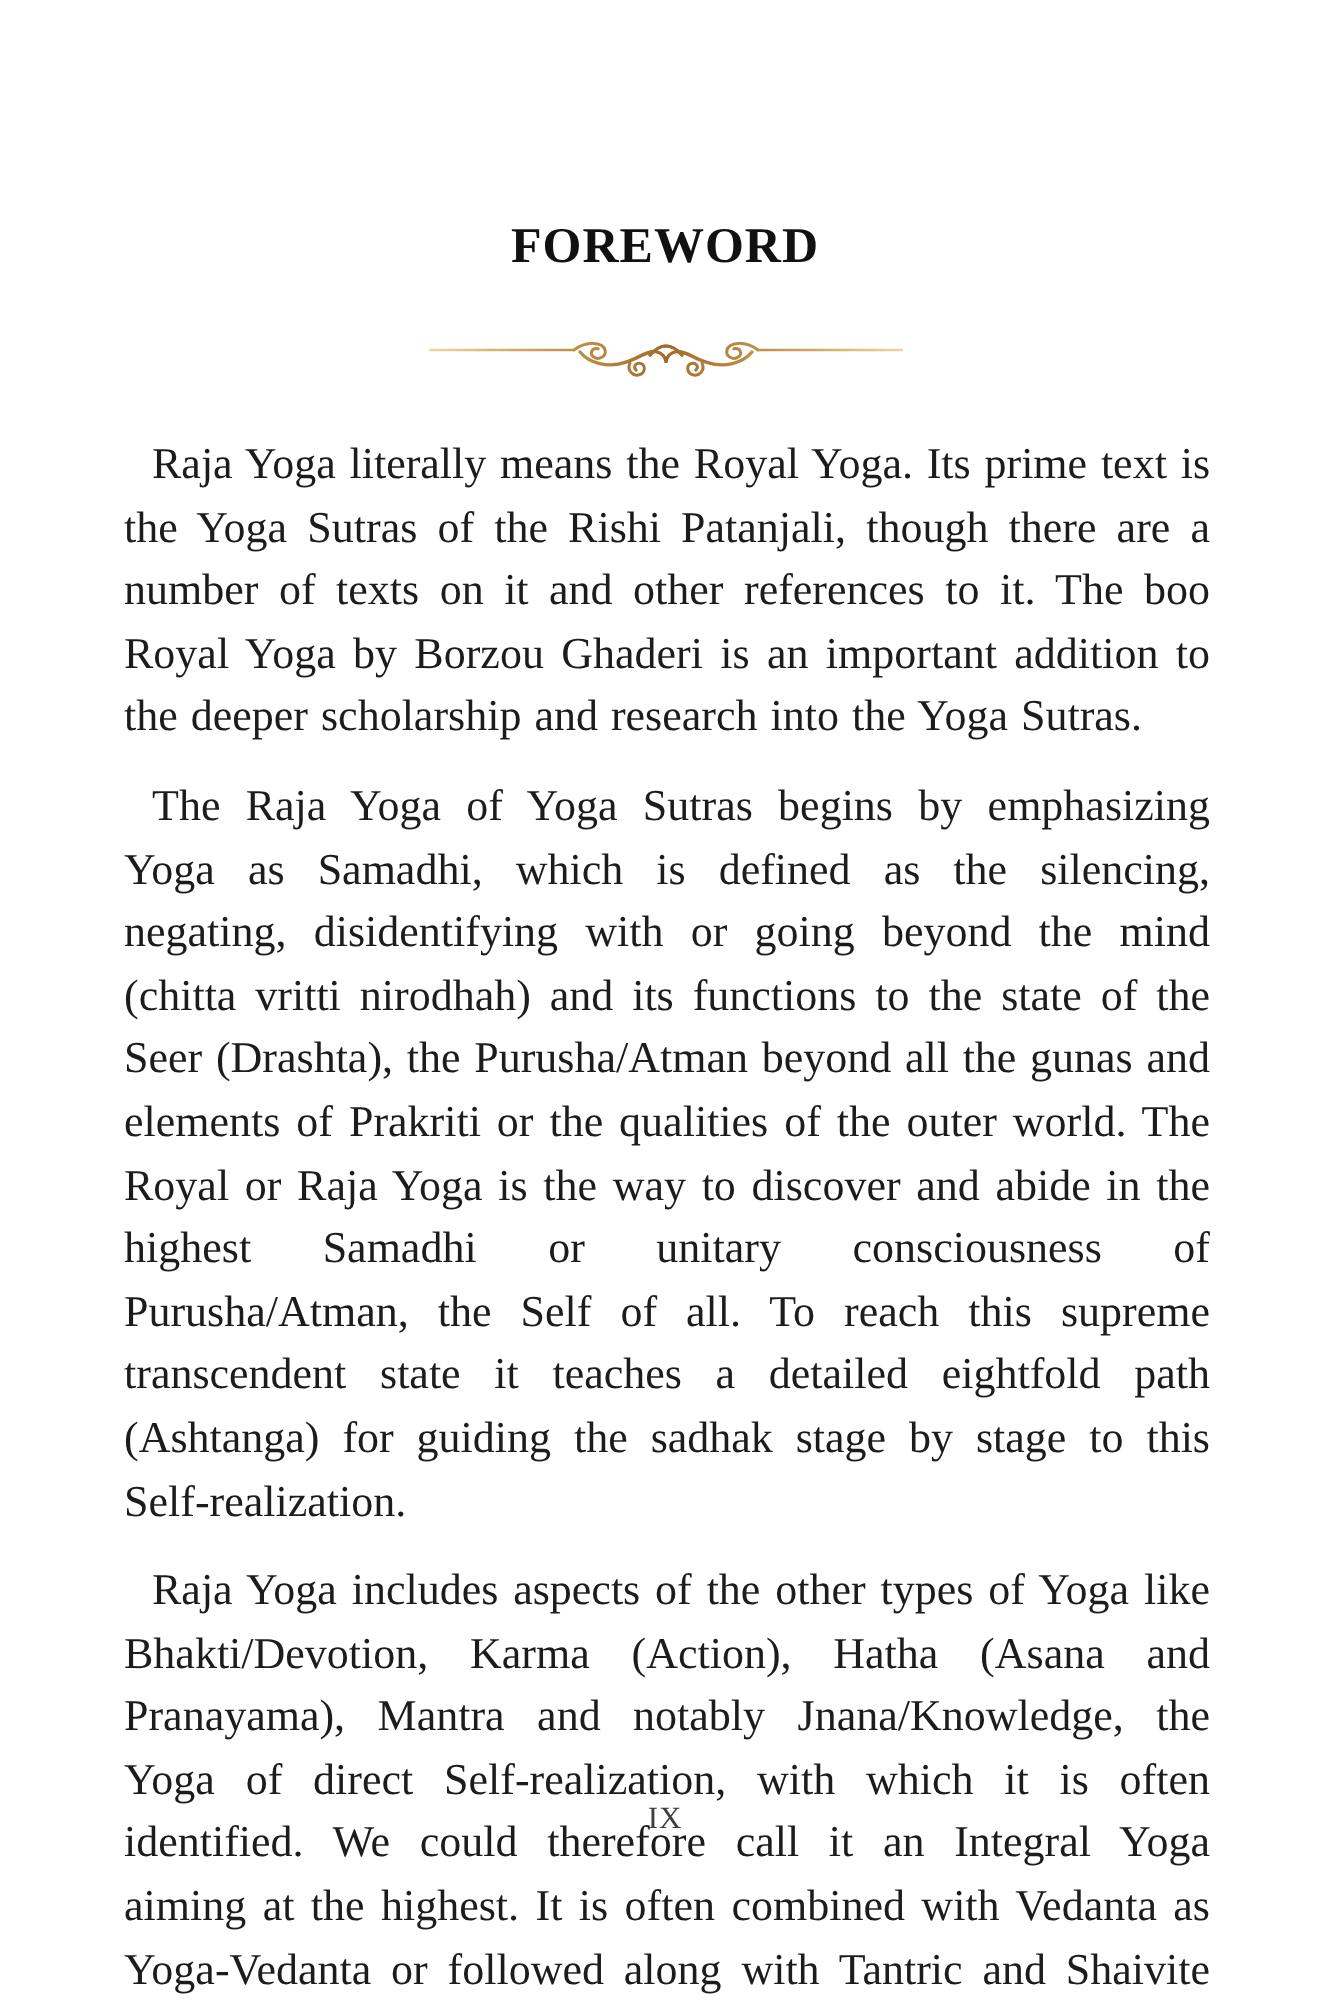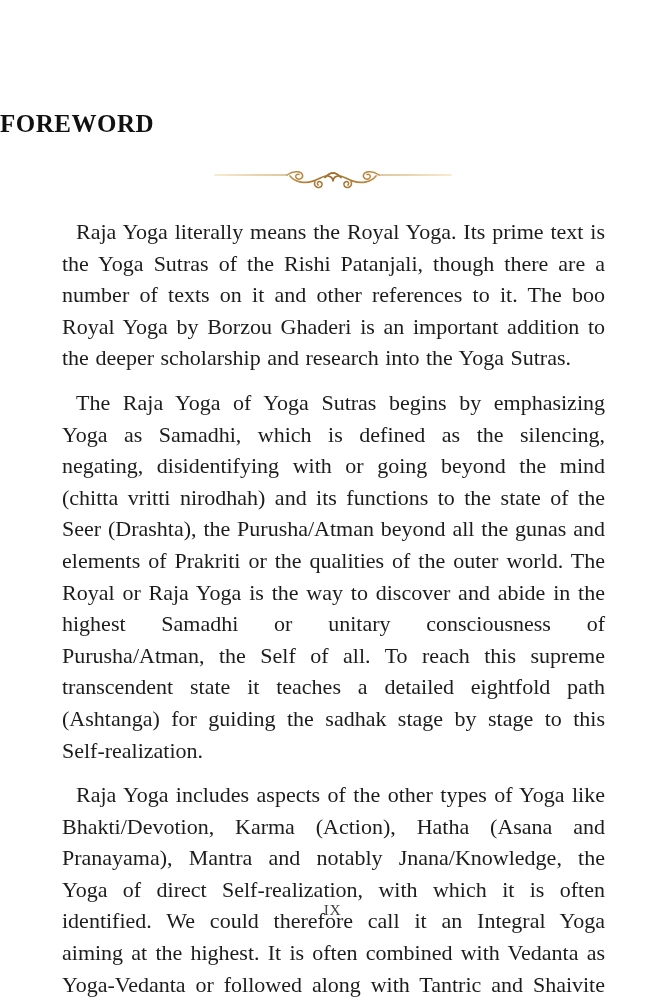--- a/index.html
+++ b/index.html
@@ -14,21 +14,21 @@
     margin: 0 auto;
     background: #ffffff;
     font-family: "Liberation Serif", "DejaVu Serif", serif;
     color: #1c1c1c;
     overflow: hidden;
     box-sizing: border-box;
   }
   .page-title {
     margin: 0;
     padding-top: 110px;
-    text-align: left;
+    text-align: center;
     font-size: 25px;
     font-weight: bold;
     letter-spacing: 0.5px;
     color: #111111;
   }
   .byline {
     margin: 17px 0 0 0;
     text-align: center;
     font-size: 17.5px;
     font-weight: bold;

